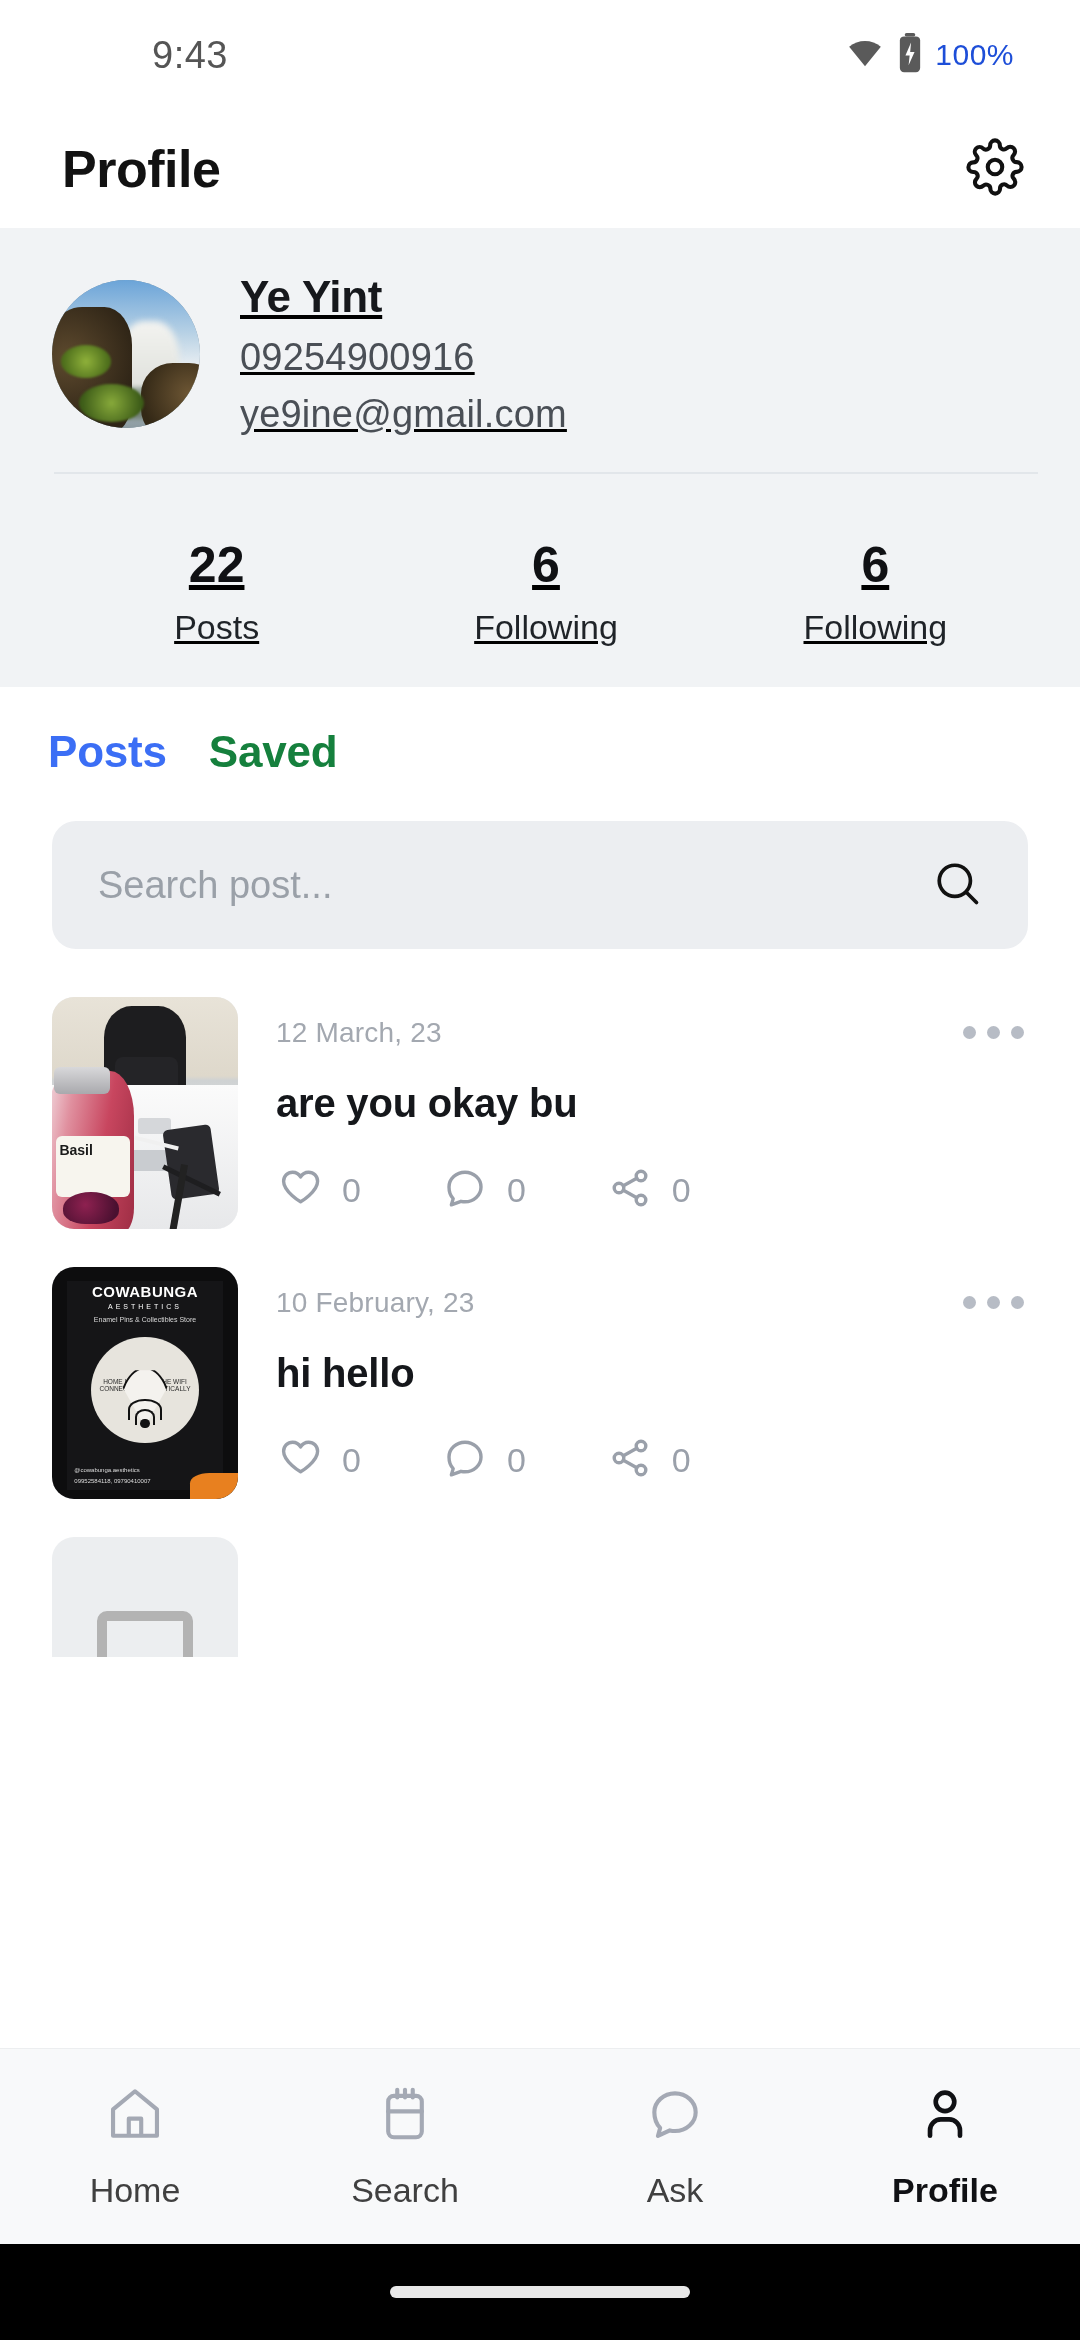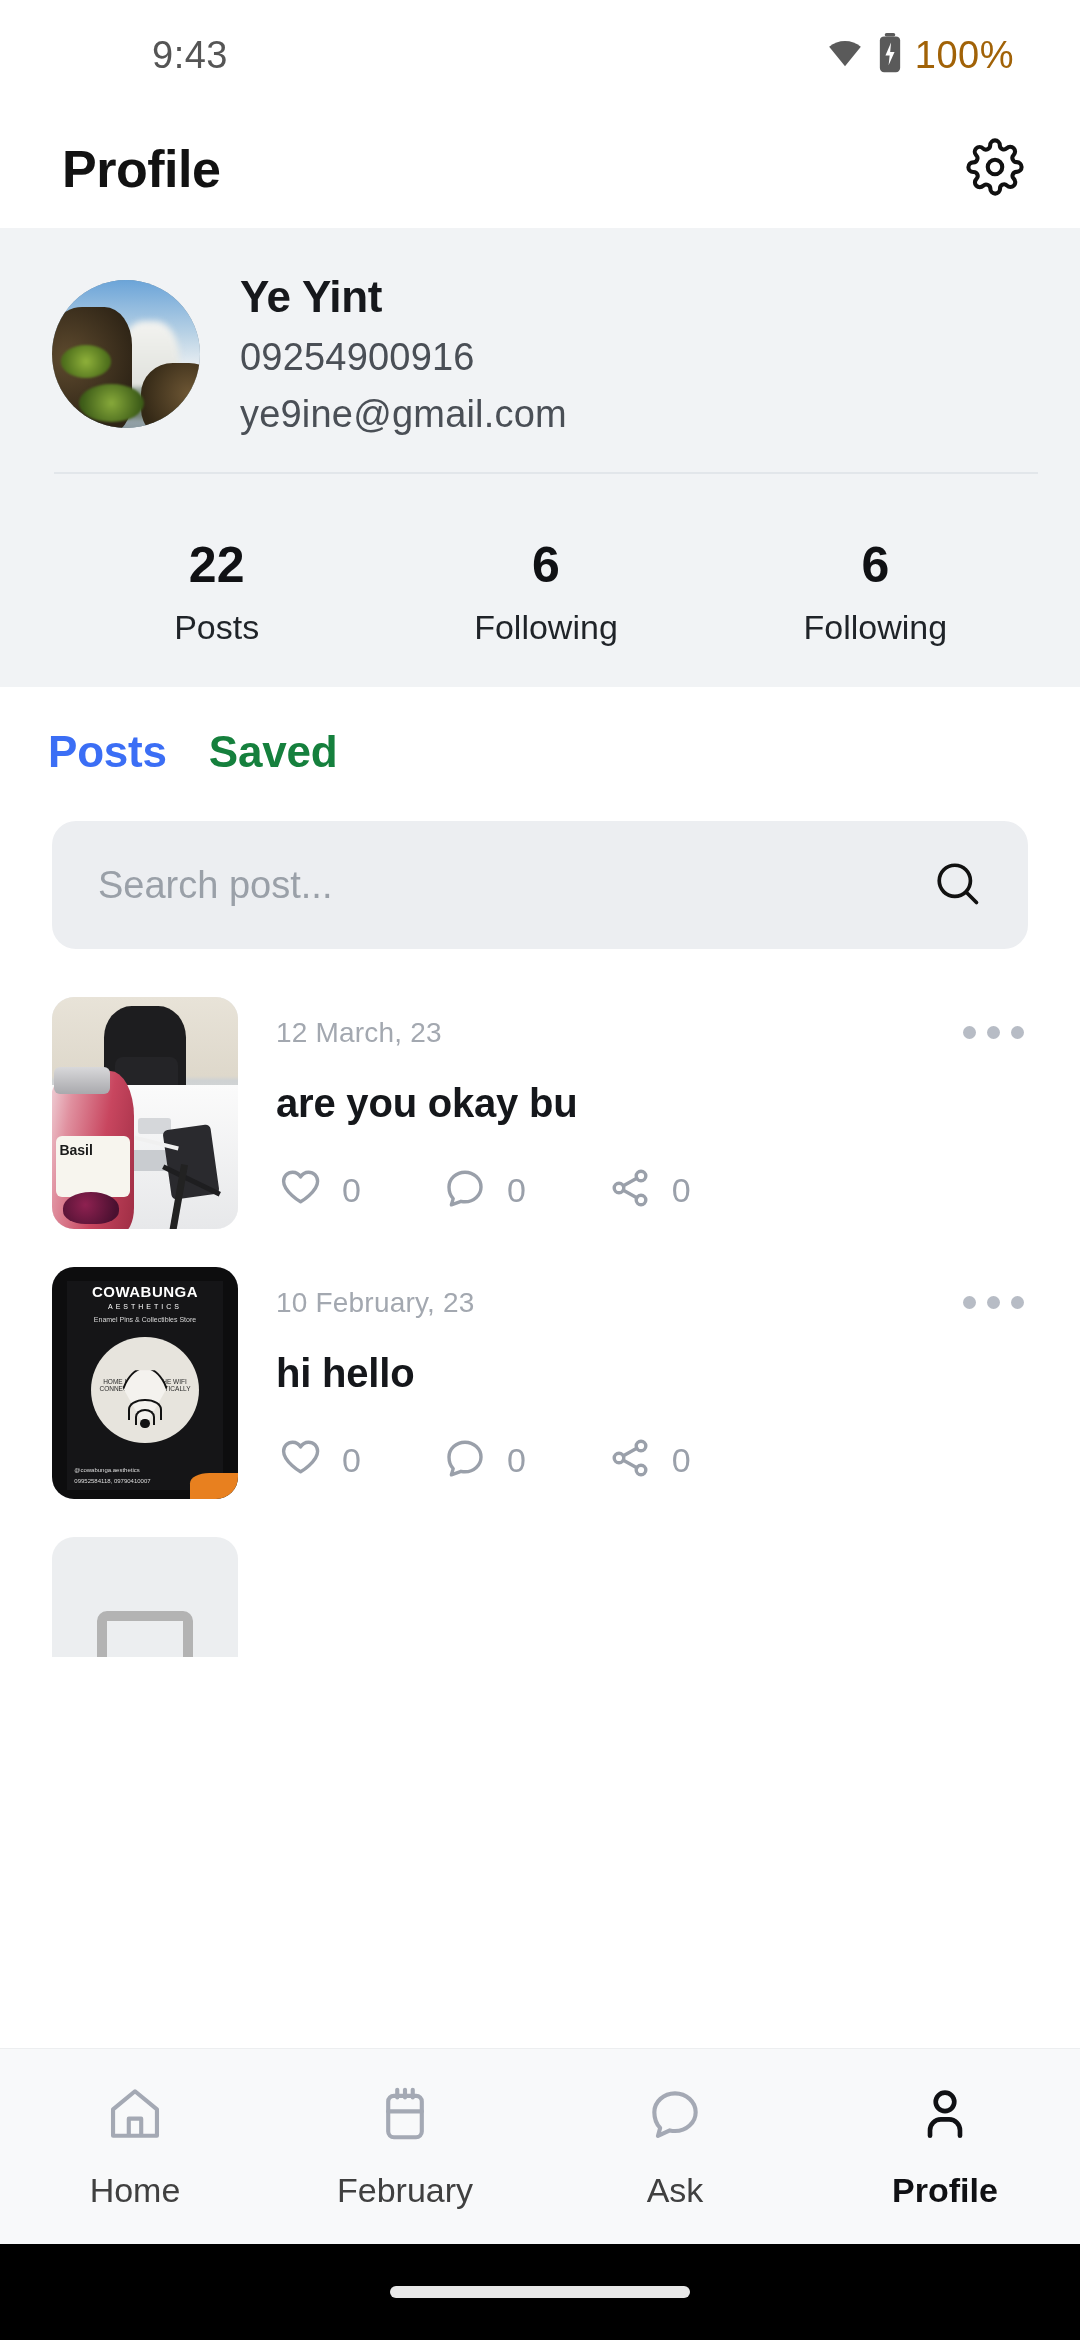--- a/index.html
+++ b/index.html
@@ -13,34 +13,34 @@
 
   
   .statusbar {
     height:110px; flex:0 0 110px;
     display:flex; align-items:center; justify-content:space-between;
     padding:0 66px 0 0;
     color:#5a5a5a;
   }
   .sb-time { font-size:38px; color:#555; letter-spacing:.5px; margin-left:152px; }
   .sb-right { display:flex; align-items:center; gap:12px; }
-  .sb-pct { font-size:38px; color:#a16207; letter-spacing:.5px; }
+  .sb-pct { font-size:30px; color:#1d4ed8; letter-spacing:.5px; }
   .ico-wifi, .ico-batt { display:block; }
 
   
   .appbar {
     height:118px; flex:0 0 118px;
     display:flex; align-items:center; justify-content:space-between;
     padding:0 48px 0 62px; background:#fff;
   }
   .appbar-title { font-size:52px; font-weight:700; color:#121212; letter-spacing:-.5px; }
   .gear-btn { width:74px; height:74px; display:flex; align-items:center; justify-content:center; }
 
   
-  .profile-card { background:#f1f3f5; padding:44px 40px 40px 52px; }
+  .profile-card { background:#f1f3f5; padding:44px 40px 40px 52px;text-decoration:underline; }
   .profile-top { display:flex; align-items:center; gap:40px; }
   .avatar {
     width:148px; height:148px; border-radius:50%;
     flex:0 0 148px; overflow:hidden; position:relative;
     background:#7a8f9e;
   }
   .av-sky { position:absolute; inset:0; background:linear-gradient(#6ba4d8 0%, #bcd4e6 38%, #e8eef2 58%, #8b9aa0 100%); }
   .av-fall { position:absolute; left:46%; top:28%; width:40%; height:60%;
              background:linear-gradient(#f3f3f0,#d9dcd6); filter:blur(3px); border-radius:40% 40% 10% 10%; }
   .av-rockL { position:absolute; left:-8%; top:18%; width:62%; height:86%;
@@ -396,21 +396,21 @@
     <div class="nav-item">
       <span>
         <svg width="62" height="62" viewBox="0 0 24 24" fill="none" stroke="#a4a9b4" stroke-width="1.6" stroke-linecap="round">
           <rect x="5.5" y="5" width="13" height="16" rx="2.2"></rect>
             <line x1="5.5" y1="11" x2="18.5" y2="11"></line>
           <line x1="9" y1="2.6" x2="9" y2="5.6"></line>
             <line x1="12" y1="2.6" x2="12" y2="5.6"></line>
             <line x1="15" y1="2.6" x2="15" y2="5.6"></line>
         </svg>
       </span>
-      <span class="nav-lbl">February</span>
+      <span class="nav-lbl">Search</span>
     </div>
     <div class="nav-item">
       <span>
         <svg width="62" height="62" viewBox="0 0 24 24" fill="none" stroke="#a4a9b4" stroke-width="1.6" stroke-linejoin="round">
           <path d="M20 11.3c0 4-3.6 7.3-8 7.3-.7 0-1.4-.1-2-.25L5.4 20.5l.85-3.1C4.85 15.9 4 13.7 4 11.3 4 7.3 7.6 4 12 4s8 3.3 8 7.3z"></path>
         </svg>
       </span>
       <span class="nav-lbl">Ask</span>
     </div>
     <div class="nav-item active">

